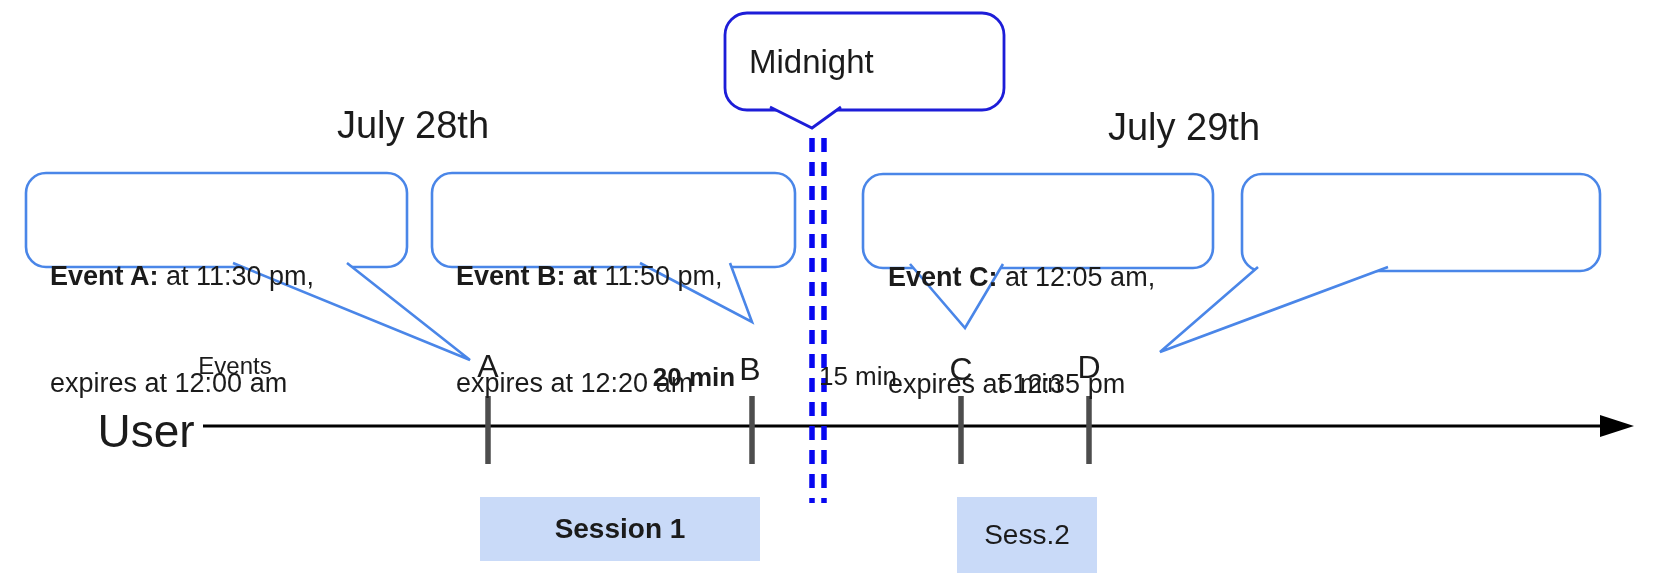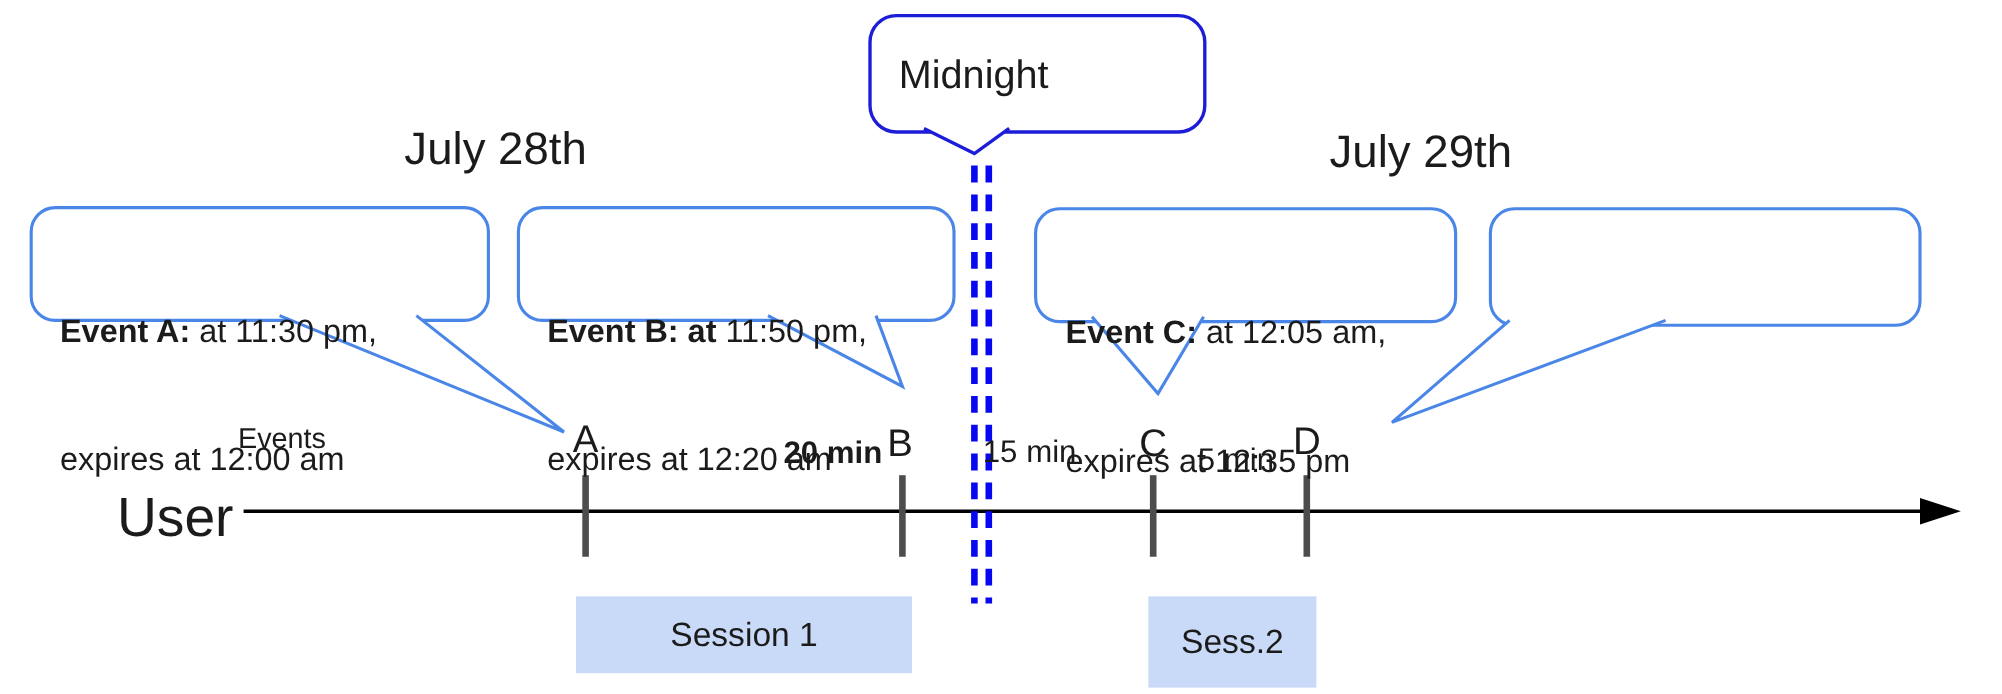--- a/index.html
+++ b/index.html
@@ -118,20 +118,20 @@
 
   <div class="abs tick-letter" style="left:488px;top:348px;">A</div>
   <div class="abs tick-letter" style="left:750px;top:351px;">B</div>
   <div class="abs tick-letter" style="left:961px;top:351px;">C</div>
   <div class="abs tick-letter" style="left:1089px;top:349px;">D</div>
 
   <div class="abs interval-label" style="left:694px;top:362px;font-weight:bold;">20 min</div>
   <div class="abs interval-label" style="left:858px;top:361px;">15 min</div>
   <div class="abs interval-label" style="left:1030px;top:368px;text-align:right;">5 min</div>
 
-  <div class="session-box" style="left:480px;top:497px;width:280px;height:64px;">
+  <div class="session-box" style="left:480px;top:497px;width:280px;height:64px;font-weight:bold;">
     <span>Session 1</span>
   </div>
   <div class="session-box" style="left:957px;top:497px;width:140px;height:76px;">
     <span>Sess.2</span>
   </div>
 
 </div>
 
 </body></html>

